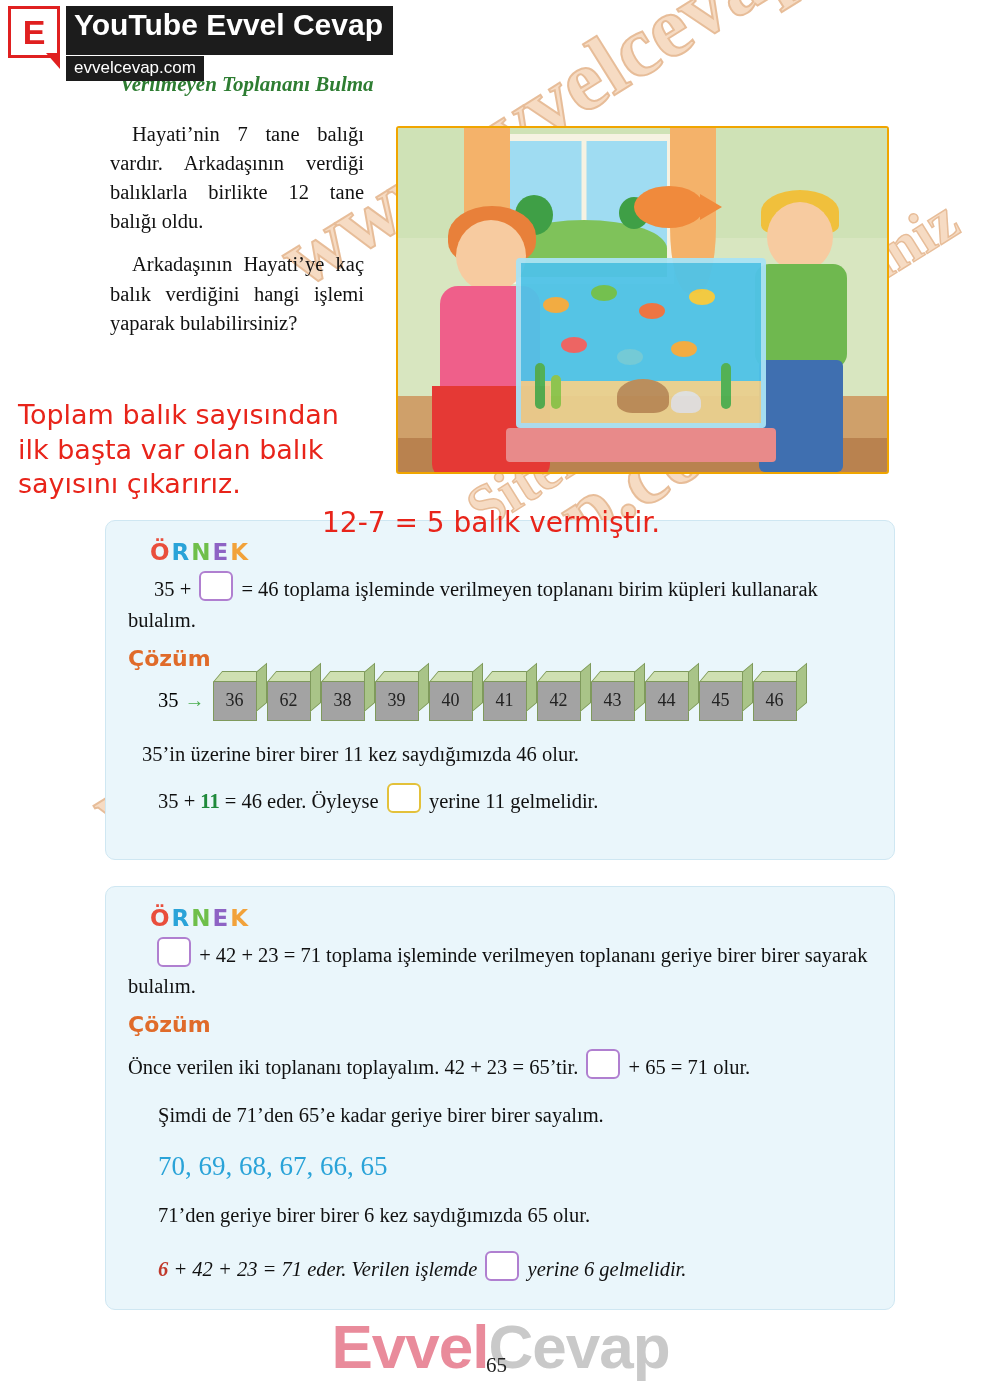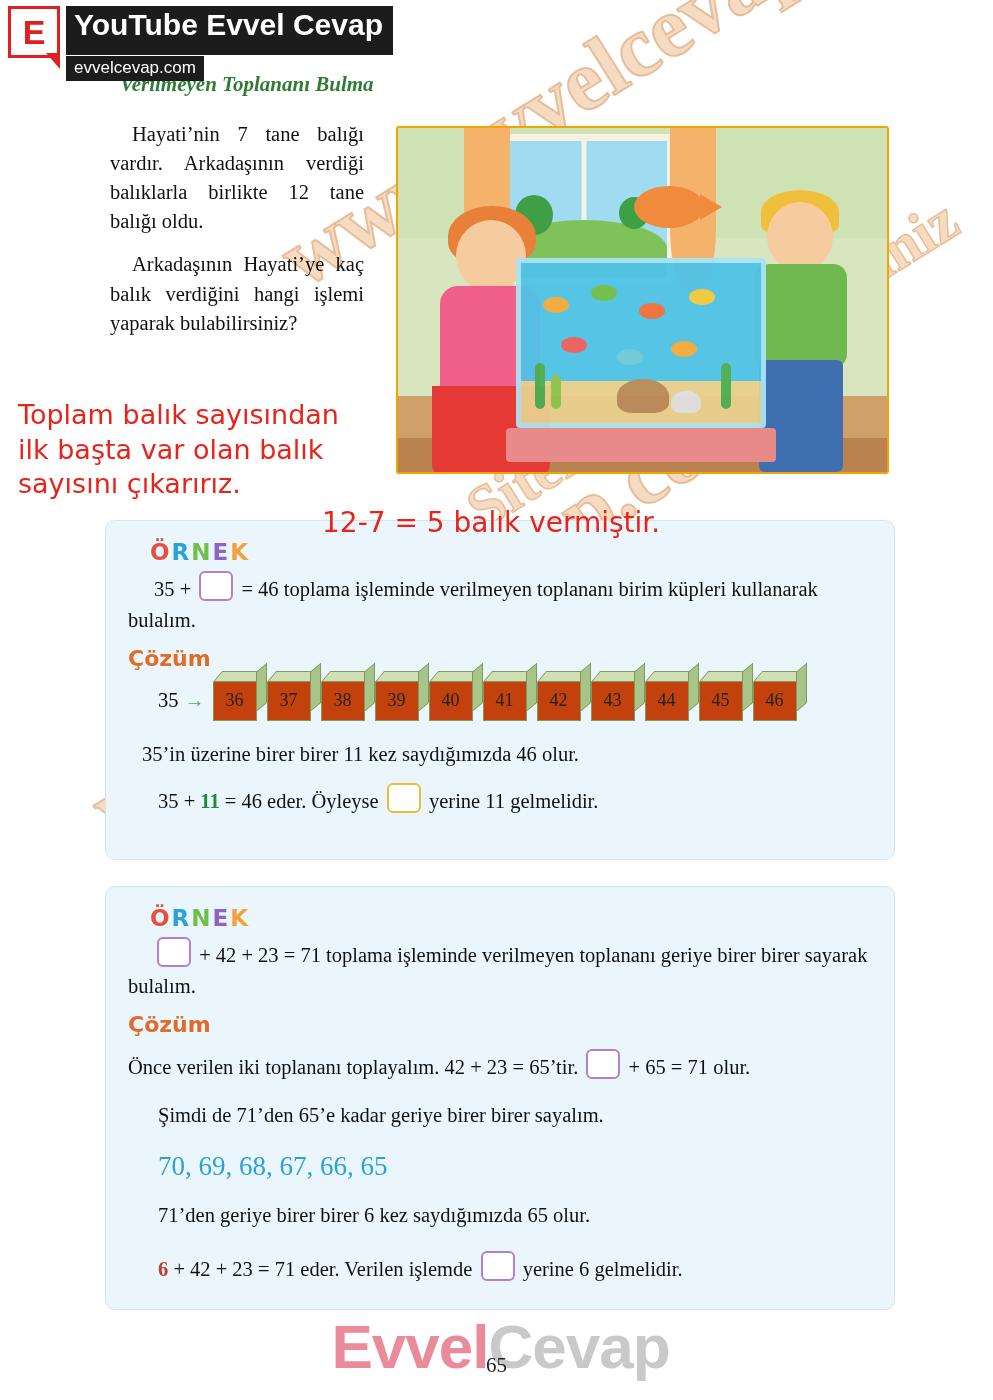--- a/index.html
+++ b/index.html
@@ -284,21 +284,21 @@
   }
   .cubes .start {
     font-size: 20.5px;
     margin-right: 6px;
   }
   .arrow { color:#4caf50; font-size: 20px; margin-right: 8px; }
   .cube {
     position: relative;
     width: 44px;
     height: 40px;
-    background: #c2410c;
+    background: #a3a3a3;
     border: 1px solid #7f9a5c;
     margin-right: 10px;
     display: flex;
     align-items: center;
     justify-content: center;
     font-size: 18px;
     color: #222;
     box-sizing: border-box;
   }
   .cube:before {
@@ -427,21 +427,21 @@
     <span class="blank-box"></span>
     <span>= 46 toplama işleminde verilmeyen toplananı birim küpleri kullanarak bulalım.</span>
   </p>
 
   <div class="cozum">Çözüm</div>
 
   <div class="cubes">
     <span class="start">35</span>
     <span class="arrow">→</span>
     <span class="cube">36</span>
-    <span class="cube">37</span>
+    <span class="cube">62</span>
     <span class="cube">38</span>
     <span class="cube">39</span>
     <span class="cube">40</span>
     <span class="cube">41</span>
     <span class="cube">42</span>
     <span class="cube">43</span>
     <span class="cube">44</span>
     <span class="cube">45</span>
     <span class="cube">46</span>
   </div>
@@ -474,21 +474,21 @@
     <span class="blank-box"></span>
     <span>+ 65 = 71 olur.</span>
   </p>
 
   <p class="body-text" style="margin-left:30px; margin-top:18px;">Şimdi de 71’den 65’e kadar geriye birer birer sayalım.</p>
 
   <div class="countdown" style="margin-left:30px; margin-top:20px;">70, 69, 68, 67, 66, 65</div>
 
   <p class="body-text" style="margin-left:30px; margin-top:18px;">71’den geriye birer birer 6 kez saydığımızda 65 olur.</p>
 
-  <p class="body-text" style="margin-left:30px; margin-top:20px;">
+  <p class="body-text" style="margin-left:30px; margin-top:20px;font-style:italic;">
     <span class="num-red">6</span>
     <span>+ 42 + 23 = 71 eder. Verilen işlemde</span>
     <span class="blank-box"></span>
     <span>yerine 6 gelmelidir.</span>
   </p>
 </div>
 
 <div class="footer-logo">
   <span class="a">Evvel</span><span class="b">Cevap</span>
 </div>

